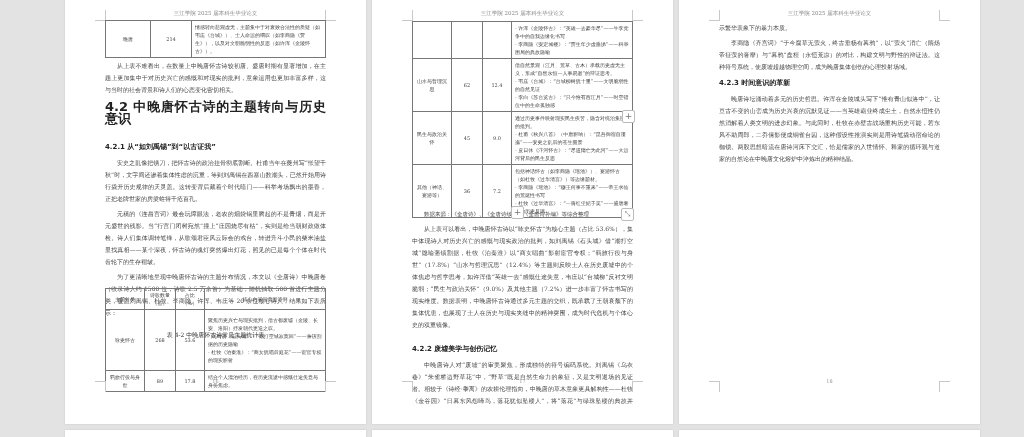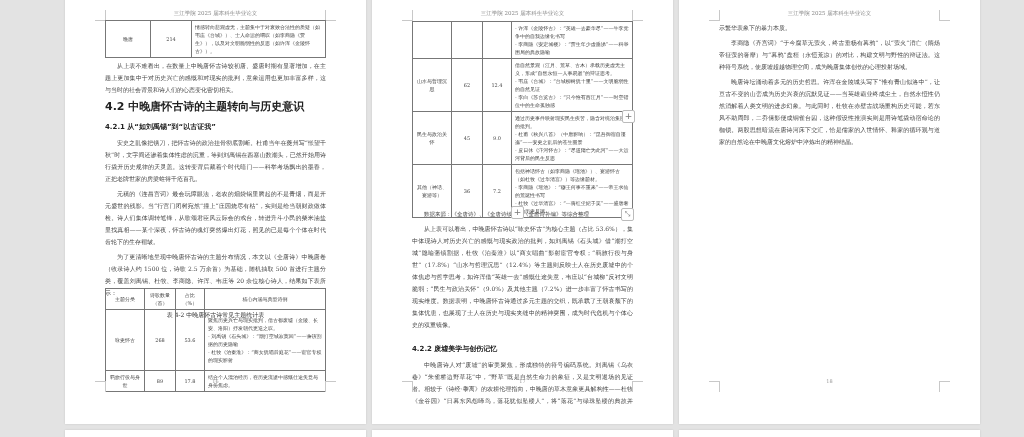--- a/index.html
+++ b/index.html
@@ -23,21 +23,21 @@
   .hdr {
     position:absolute; left:40px; right:40px; top:14px;
     font-size:5.5px; color:#888; text-align:center;
     border-bottom:0.5px solid #bbb; padding-bottom:2px;
   }
   .body-text {
     position:absolute; font-size:6px; line-height:12px; color:#444;
     text-align:justify;
   }
   .body-text p { margin:0 0 3px 0; text-indent:12px; }
-  .h2 { font-family:"DejaVu Sans", "Liberation Sans", sans-serif; font-size:11px; font-weight:bold; color:#222; margin:5px 0 8px 0; text-indent:0 !important; }
+  .h2 { font-family:"DejaVu Sans", "Liberation Sans", sans-serif; font-size:13px; font-weight:bold; color:#222; margin:5px 0 16px 0; text-indent:0 !important; }
   .h3 { font-family:"DejaVu Sans", "Liberation Sans", sans-serif; font-size:7px; font-weight:bold; color:#222; margin:4px 0 4px 0; text-indent:0 !important; }
   table.t { border-collapse:collapse; font-size:5px; line-height:8px; color:#444; }
   table.t td, table.t th { border:0.6px solid #777; padding:2px 3px; vertical-align:middle; font-weight:normal; }
   .c { text-align:center; }
   .pgnum { position:absolute; font-size:5px; color:#999; width:100%; text-align:center; }
   .caption { text-align:center; font-size:6px; color:#333; margin:10px 0 8px; }
   .float-btn {
     position:absolute; width:11px; height:11px; border:1px solid #bbb; background:#fff;
     font-family:"DejaVu Sans", sans-serif; font-size:9px; line-height:10px; text-align:center; color:#777;
     border-radius:2px;
@@ -159,20 +159,21 @@
 <div class="float-btn" style="left:621px; top:208px; font-size:7px;">⤡</div>
 
 <div class="page" style="left:679px; top:-4px; width:301px; height:428px;">
   <div class="corner c-tl" style="left:30px; top:14px;"></div>
   <div class="corner c-tr" style="right:30px; top:14px;"></div>
   <div class="hdr" style="border:none;">三江学院 2025 届本科生毕业论文</div>
 
   <div class="body-text" style="left:40px; top:26px; width:221px;">
     <p style="text-indent:0;">示繁华表象下的暴力本质。</p>
     <p>李商隐《齐宫词》“于今腐草无萤火，终古垂杨有暮鸦”，以“萤火”消亡（隋炀帝征萤的奢靡）与“暮鸦”盘桓（永恒荒凉）的对比，构建文明与野性的辩证法。这种符号系统，使废墟超越物理空间，成为晚唐集体创伤的心理投射场域。</p>
+    <div class="h3">4.2.3 时间意识的革新</div>
     <p>晚唐诗坛涌动着多元的历史哲思。许浑在金陵城头写下“惟有青山似洛中”，让亘古不变的山峦成为历史兴衰的沉默见证——当英雄霸业终成尘土，自然永恒性仍然消解着人类文明的进步幻象。与此同时，杜牧在赤壁古战场重构历史可能，若东风不助周郎，二乔倩影便成铜雀台囚，这种假设性推演实则是用诗笔撬动宿命论的枷锁。两股思想暗流在唐诗河床下交汇，恰是儒家的入世情怀、释家的循环观与道家的自然论在中晚唐文化熔炉中淬炼出的精神结晶。</p>
   </div>
 
   <div class="pgnum" style="top:382px;">18</div>
   <div class="corner c-bl" style="left:30px; top:385px;"></div>
   <div class="corner c-br" style="right:30px; top:385px;"></div>
 </div>
 
 <div class="page" style="left:65px; top:430px; width:301px; height:20px;"></div>
 <div class="page" style="left:372px; top:430px; width:301px; height:20px;"></div>

